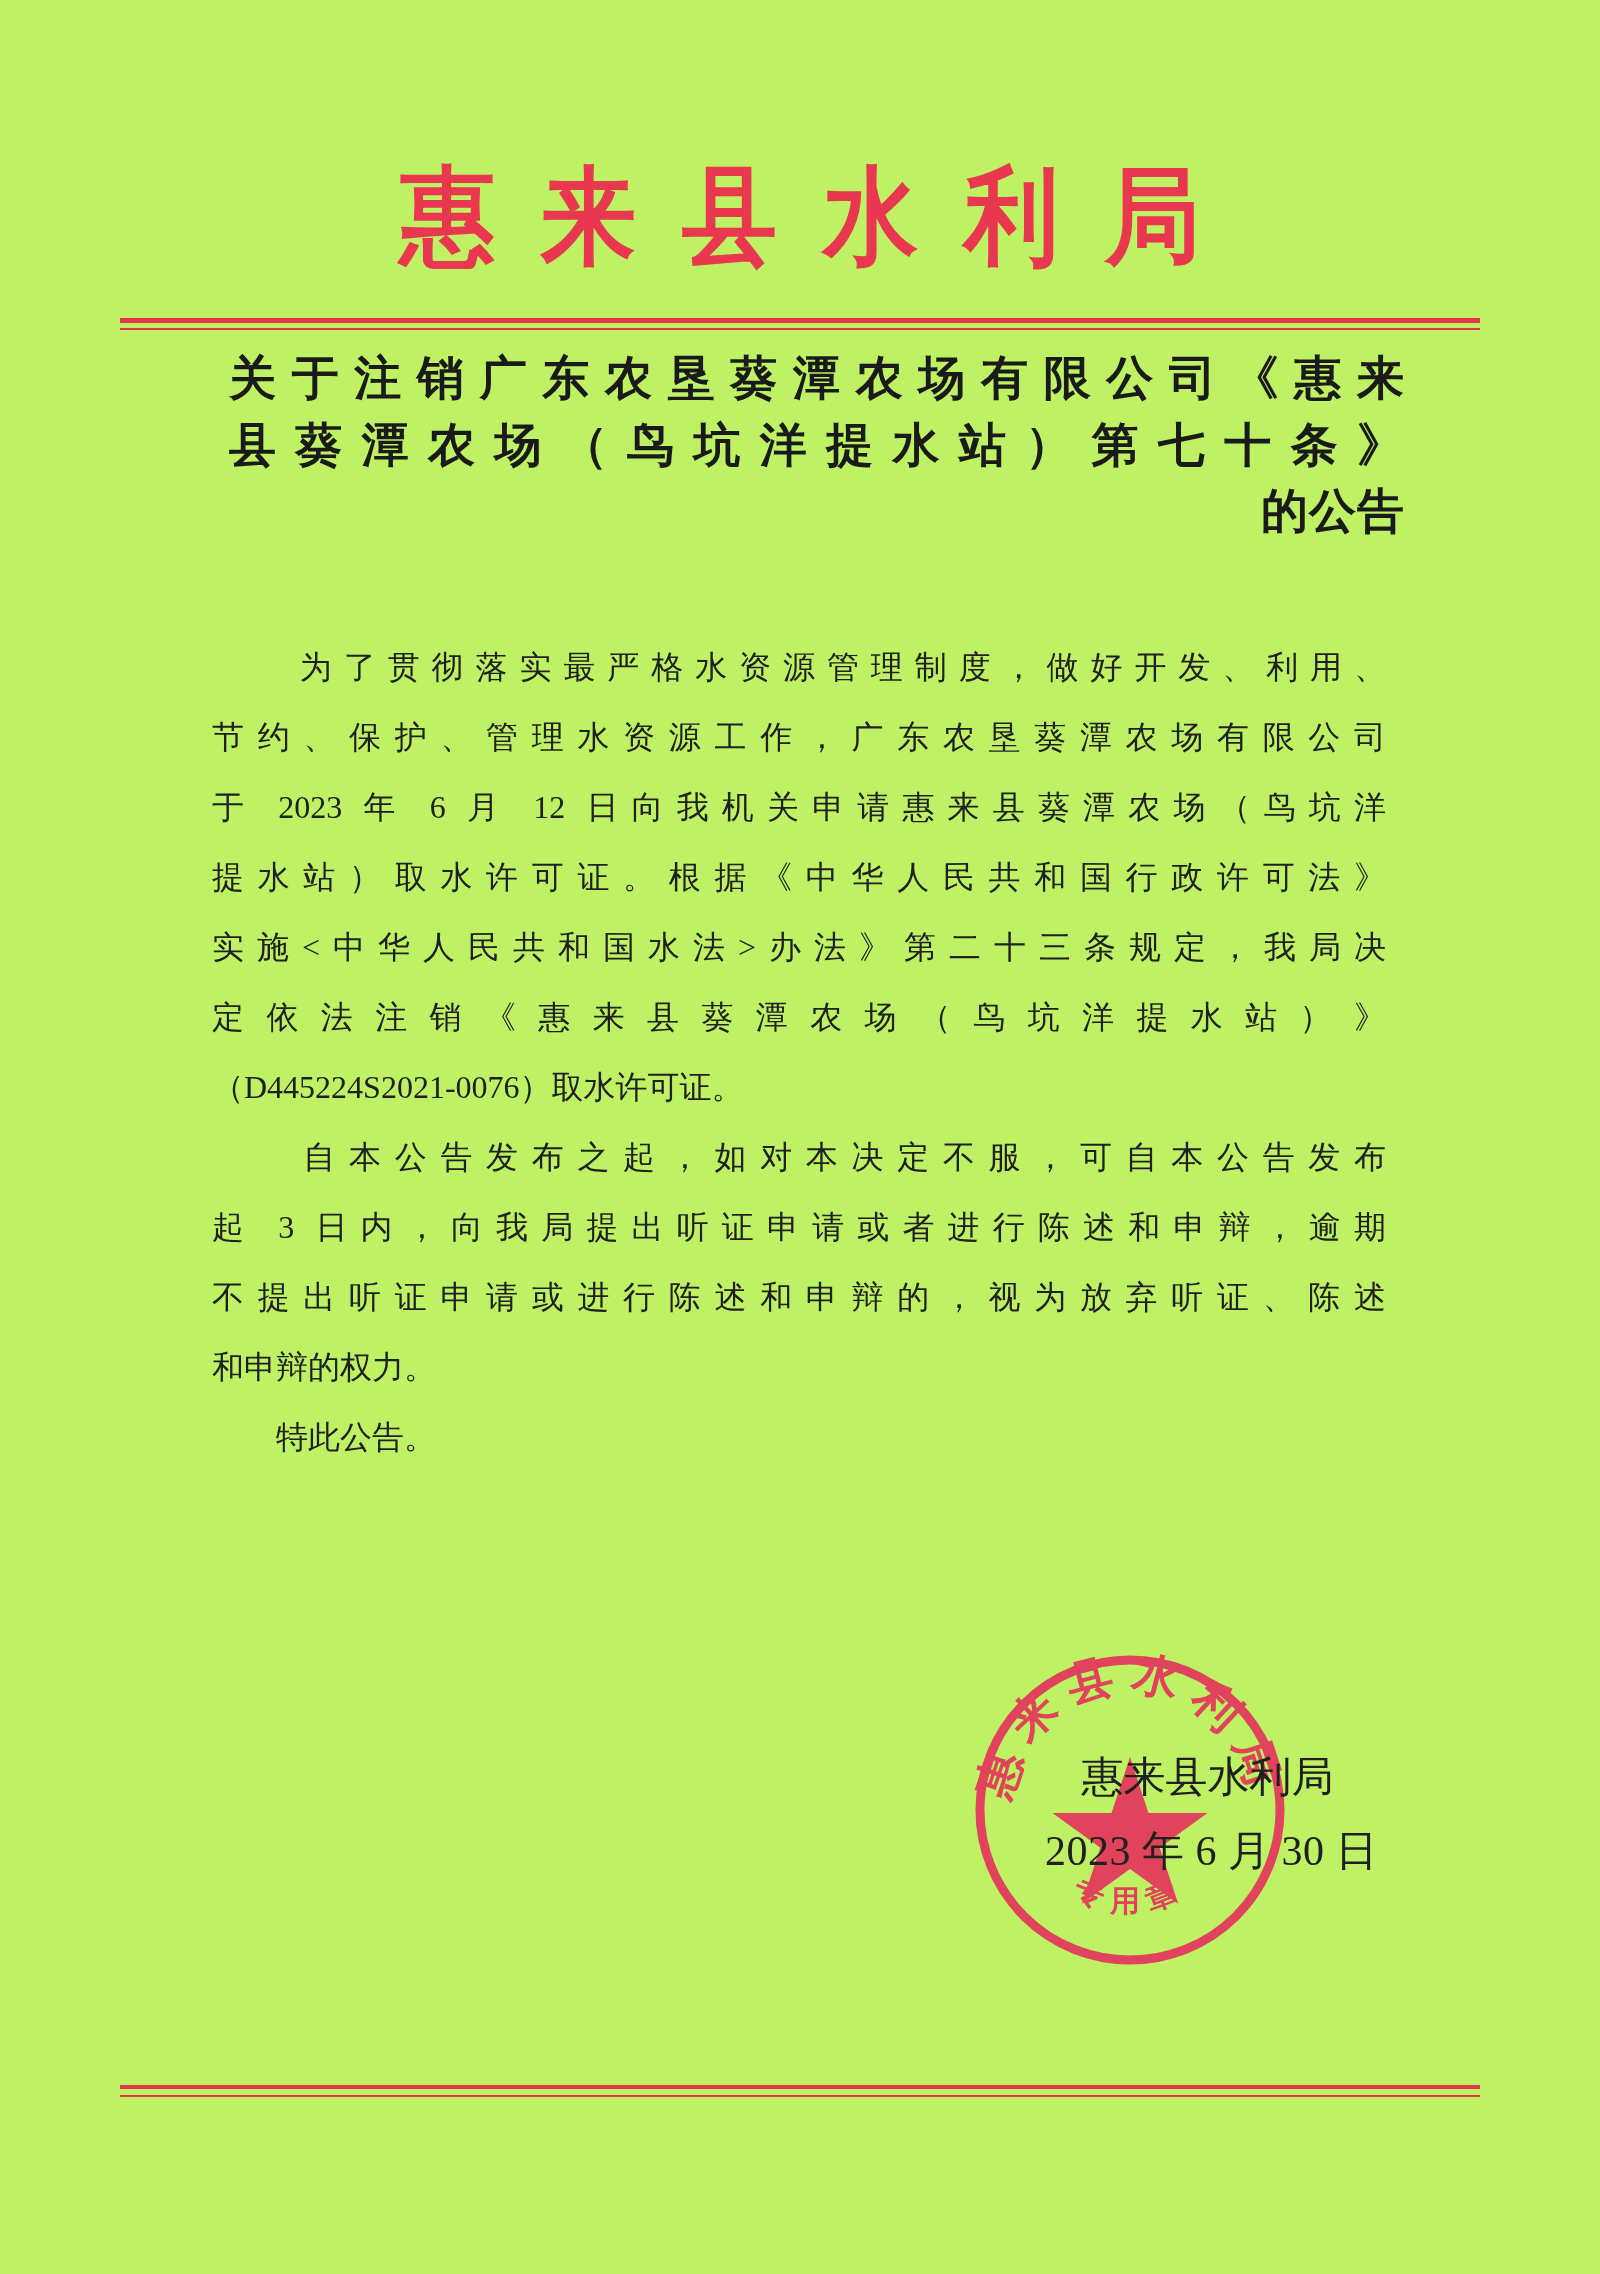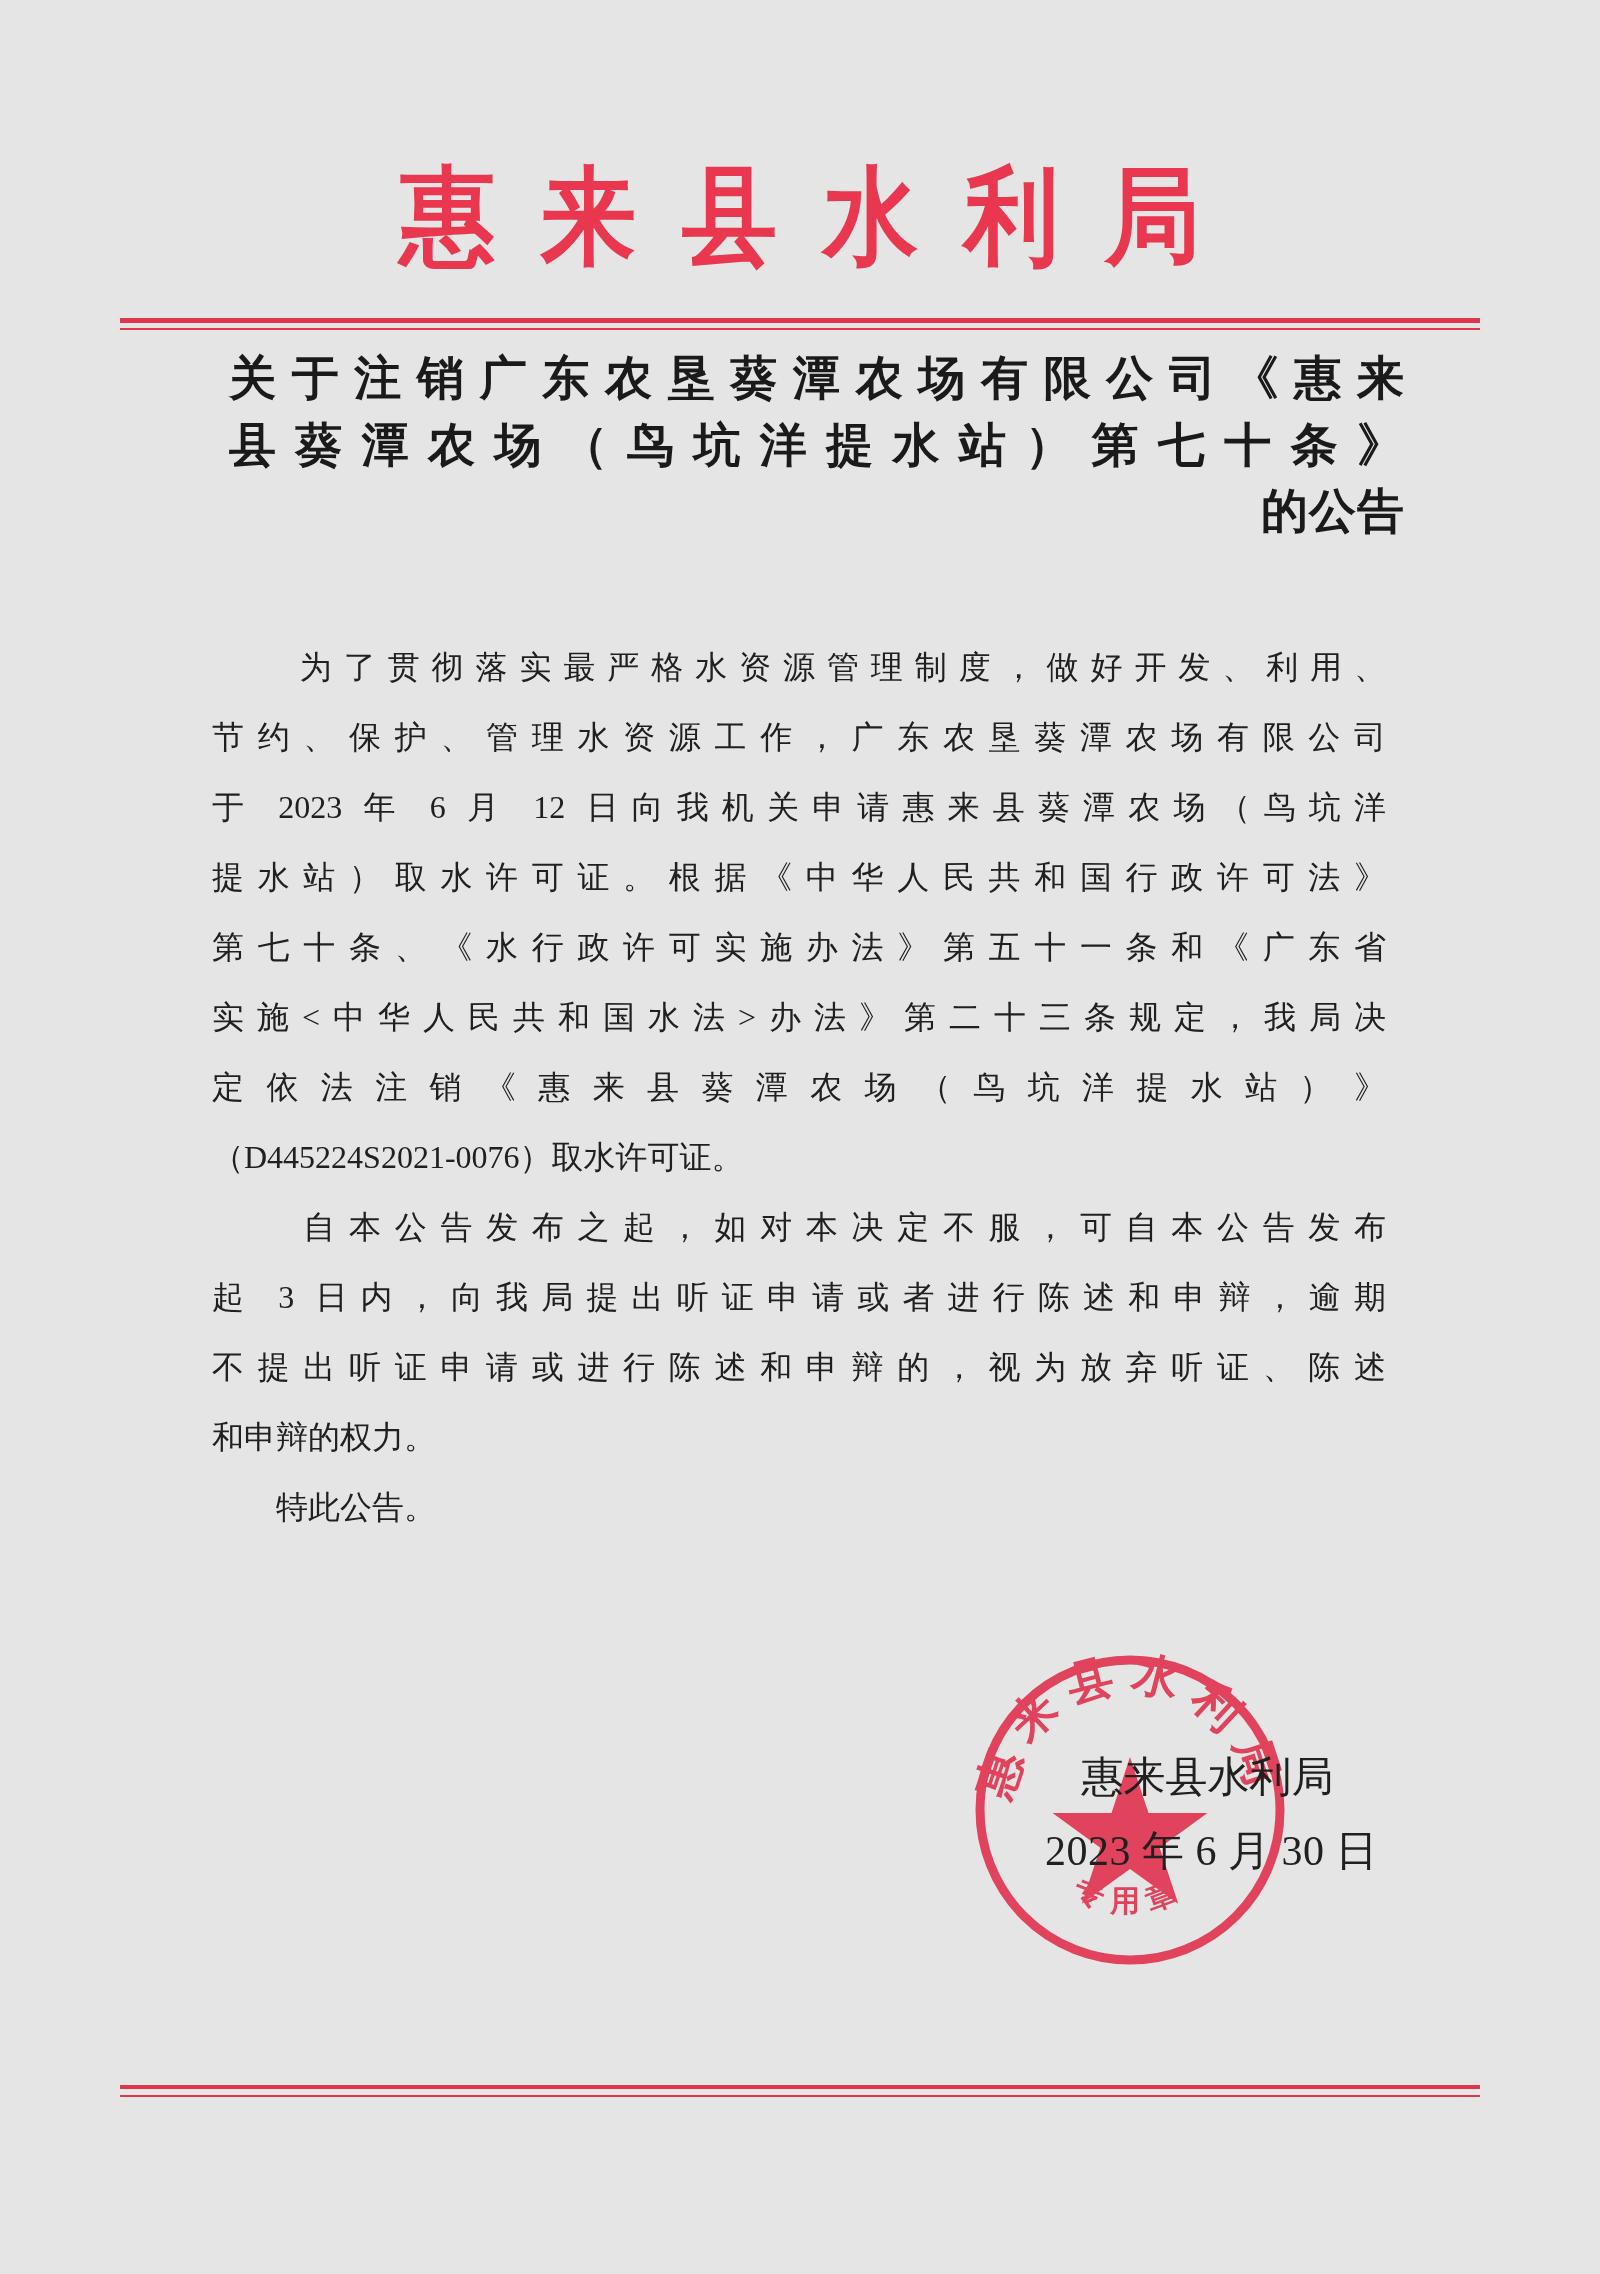--- a/index.html
+++ b/index.html
@@ -11,21 +11,21 @@
     width: 1600px;
     height: 2274px;
     font-family: "Liberation Serif", "DejaVu Serif", serif;
     position: relative;
     overflow: hidden;
   }
 
   .page {
     position: absolute;
     inset: 0;
-    background: #e5e5e5;
+    background: #bef264;
     text-decoration: underline;
   }
 
   
   .masthead {
     position: absolute;
     left: 0;
     right: 0;
     top: 165px;
     text-align: center;
@@ -181,21 +181,20 @@
     <span class="tline l3">的公告</span>
   </div>
 
   <div class="body-text">
 
     <div class="para">
       <span class="pline">　　为了贯彻落实最严格水资源管理制度，做好开发、利用、</span>
       <span class="pline">节约、保护、管理水资源工作，广东农垦葵潭农场有限公司</span>
       <span class="pline">于 2023 年 6 月 12 日向我机关申请惠来县葵潭农场（鸟坑洋</span>
       <span class="pline">提水站）取水许可证。根据《中华人民共和国行政许可法》</span>
-      <span class="pline">第七十条、《水行政许可实施办法》第五十一条和《广东省</span>
       <span class="pline">实施&lt;中华人民共和国水法&gt;办法》第二十三条规定，我局决</span>
       <span class="pline">定依法注销《惠来县葵潭农场（鸟坑洋提水站）》</span>
       <span class="pline ragged">（D445224S2021-0076）取水许可证。</span>
     </div>
 
     <div class="para">
       <span class="pline">　　自本公告发布之起，如对本决定不服，可自本公告发布</span>
       <span class="pline">起 3 日内，向我局提出听证申请或者进行陈述和申辩，逾期</span>
       <span class="pline">不提出听证申请或进行陈述和申辩的，视为放弃听证、陈述</span>
       <span class="pline ragged">和申辩的权力。</span>

